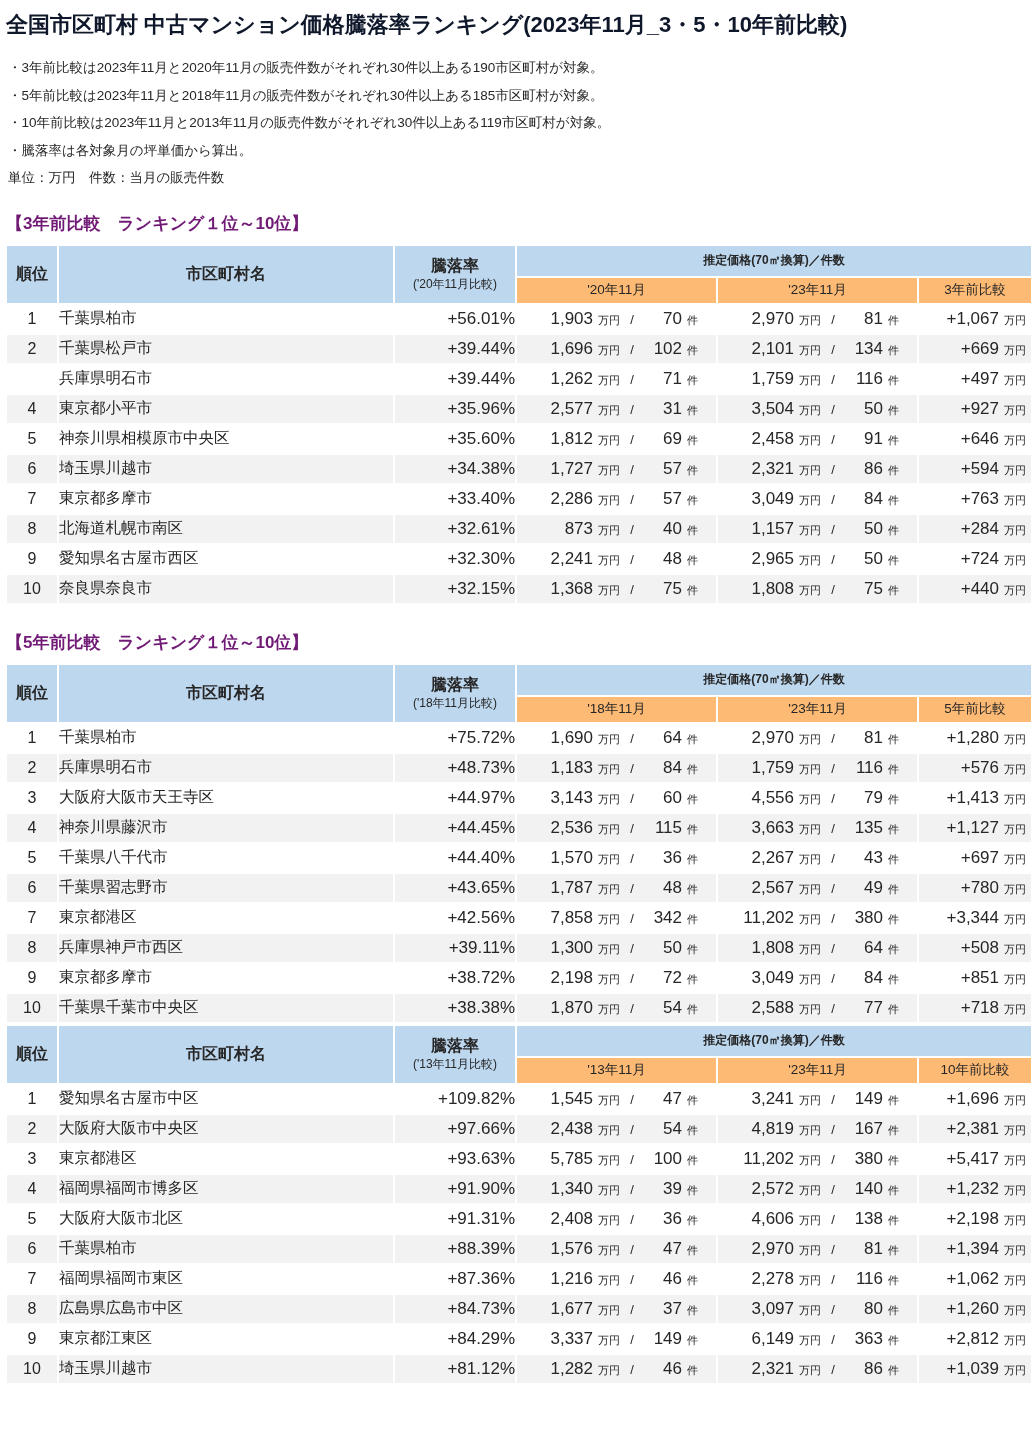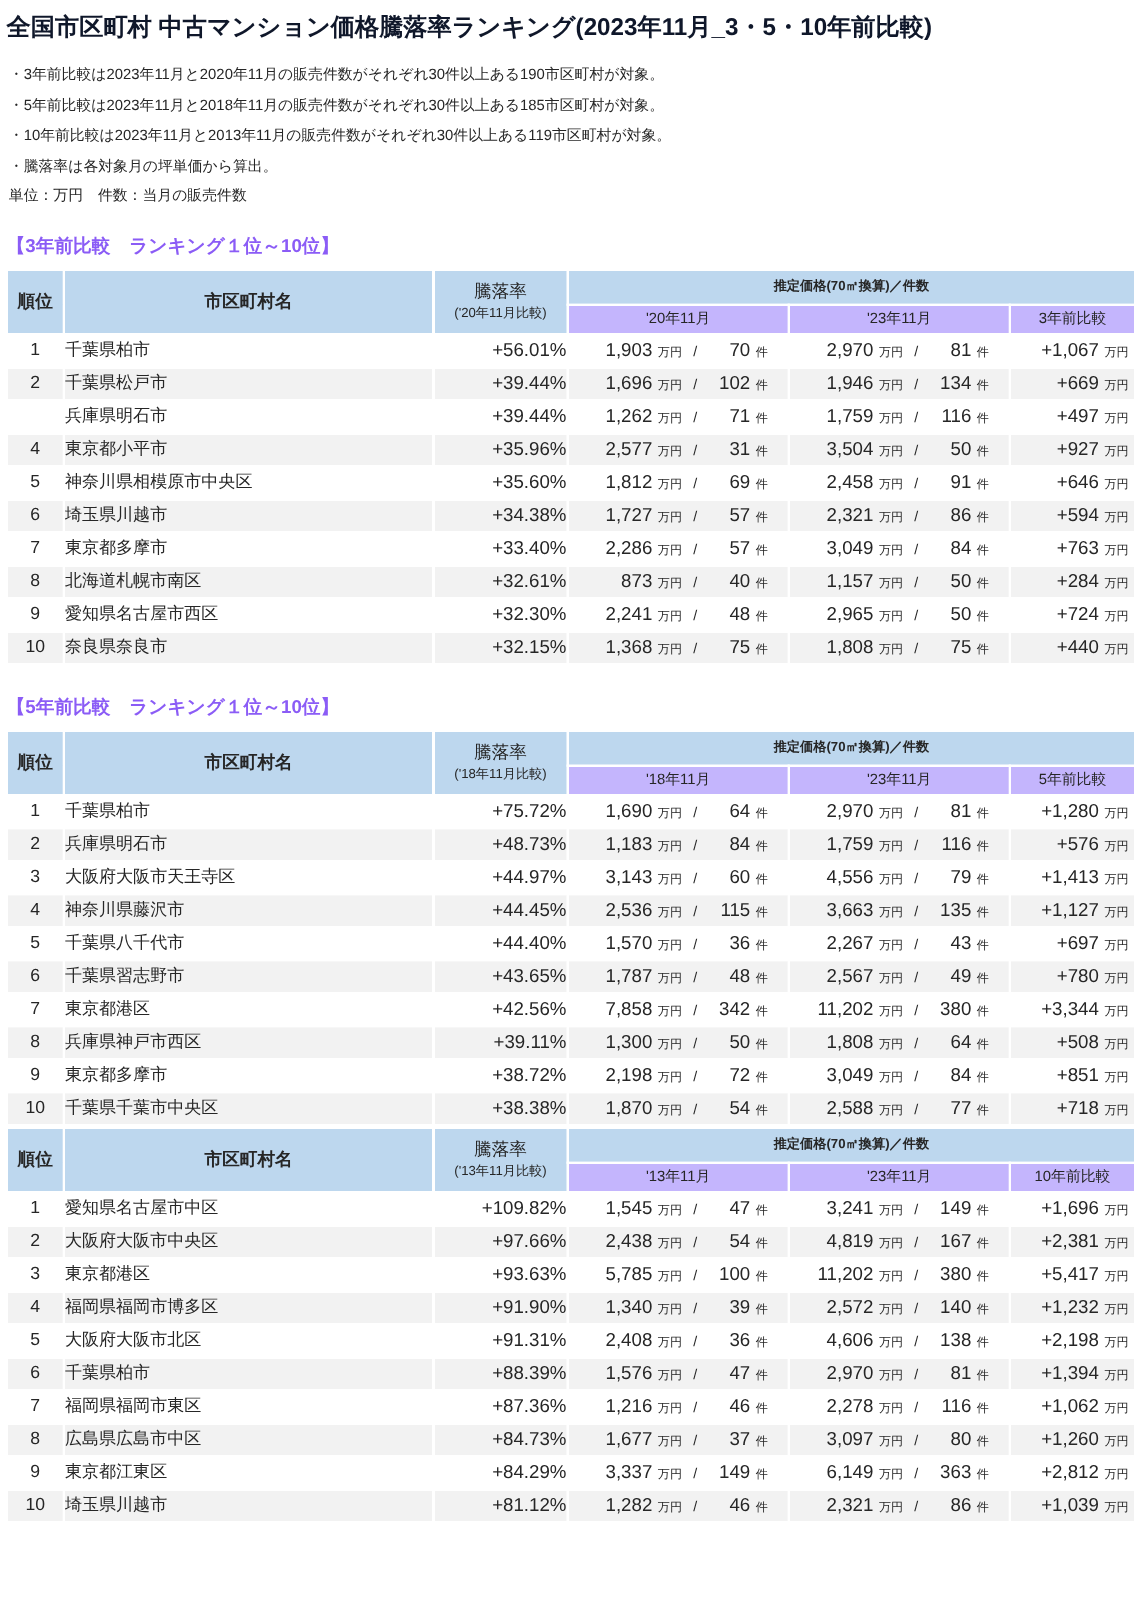--- a/index.html
+++ b/index.html
@@ -21,48 +21,48 @@
   .notes{margin:0 0 6px 4px;}
   .note-line{
     font-size:13.5px;
     line-height:27.5px;
     white-space:pre;
   }
 
   .section-title{
     font-size:17px;
     font-weight:bold;
-    color:#8b5cf6;
+    color:#701a75;
     margin:26px 0 9px 2px;
   }
   .section-title.first{margin-top:20px;}
 
   table.rank{
     border-collapse:collapse;
     table-layout:fixed;
     width:1026px;
     margin-left:1px;
   }
   table.rank th, table.rank td{
     border:2px solid #ffffff;
     padding:0;
     vertical-align:middle;
     overflow:hidden;
   }
   thead th{background:#bdd7ee;font-weight:bold;}
-  thead tr.subrow th{background:#c4b5fd;font-weight:normal;}
+  thead tr.subrow th{background:#fdba74;font-weight:normal;}
 
   tr.hmain{height:32px;}
   tr.subrow{height:27px;}
   tbody tr{height:30px;}
   tbody tr:nth-child(even) td{background:#f2f2f2;}
 
   .th-rank,.th-city{font-size:16px;text-align:center;}
   .th-rate{text-align:center;}
-  .th-rate .rate-label{font-size:16px;font-weight:normal;line-height:20px;}
+  .th-rate .rate-label{font-size:16px;font-weight:bold;line-height:20px;}
   .th-rate .rate-note{font-size:12px;font-weight:normal;line-height:16px;}
   .th-group{font-size:12px;}
   .subrow th{font-size:13.5px;text-align:center;}
 
   .c-rank{font-size:16px;text-align:center;}
   .c-city{font-size:15.5px;text-align:left;padding-left:26px;}
   .c-rate{font-size:17px;text-align:right;padding-right:10px;font-weight:normal;}
 
   .pw{display:flex;align-items:baseline;padding:0 4px 0 6px;}
   .pnum{flex:0 0 70px;text-align:right;font-size:17px;}
@@ -152,21 +152,21 @@
             <div class="pw">
               <span class="pnum">1,696</span>
               <span class="punit">万円</span>
               <span class="pslash">/</span>
               <span class="pcount">102</span>
               <span class="punit">件</span>
             </div>
           </td>
           <td class="c-price">
             <div class="pw">
-              <span class="pnum">1,946</span>
+              <span class="pnum">2,101</span>
               <span class="punit">万円</span>
               <span class="pslash">/</span>
               <span class="pcount">134</span>
               <span class="punit">件</span>
             </div>
           </td>
           <td class="c-diff">
             <div class="dw">
               <span class="dnum">+669</span>
               <span class="punit">万円</span>

